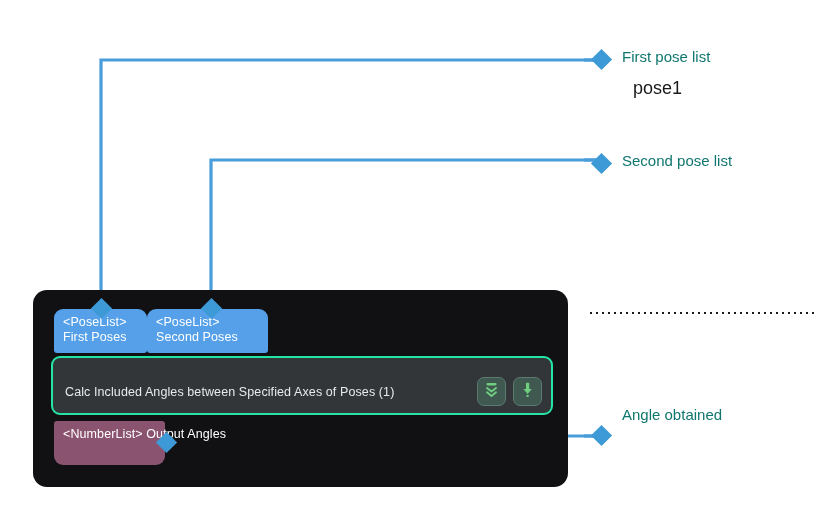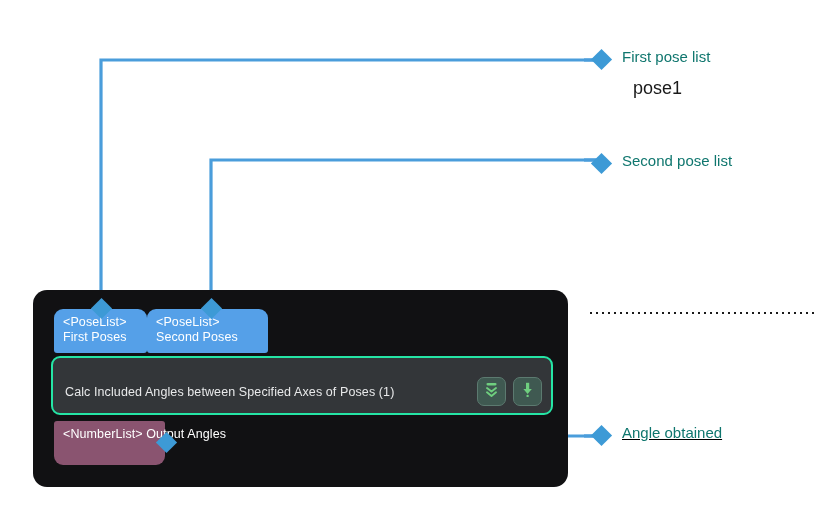--- a/index.html
+++ b/index.html
@@ -148,21 +148,21 @@
   .anno-value {
     color: #1a1a1a;
     font-size: 18px;
     line-height: 22px;
     margin-top: 8px;
     margin-left: 11px;
     white-space: nowrap;
   }
   #anno-1 { top: 44px; }
   #anno-2 { top: 148px; }
-  #anno-3 { top: 420px; text-decoration: underline; }
+  #anno-3 { top: 402px; }
 
   .anno-diamond {
     position: absolute;
     width: 15px;
     height: 15px;
     background: #3d9ad6;
     transform: rotate(45deg);
   }
   #anno-dia-1 { left: 594px; top: 52px; }
   #anno-dia-2 { left: 594px; top: 156px; }

